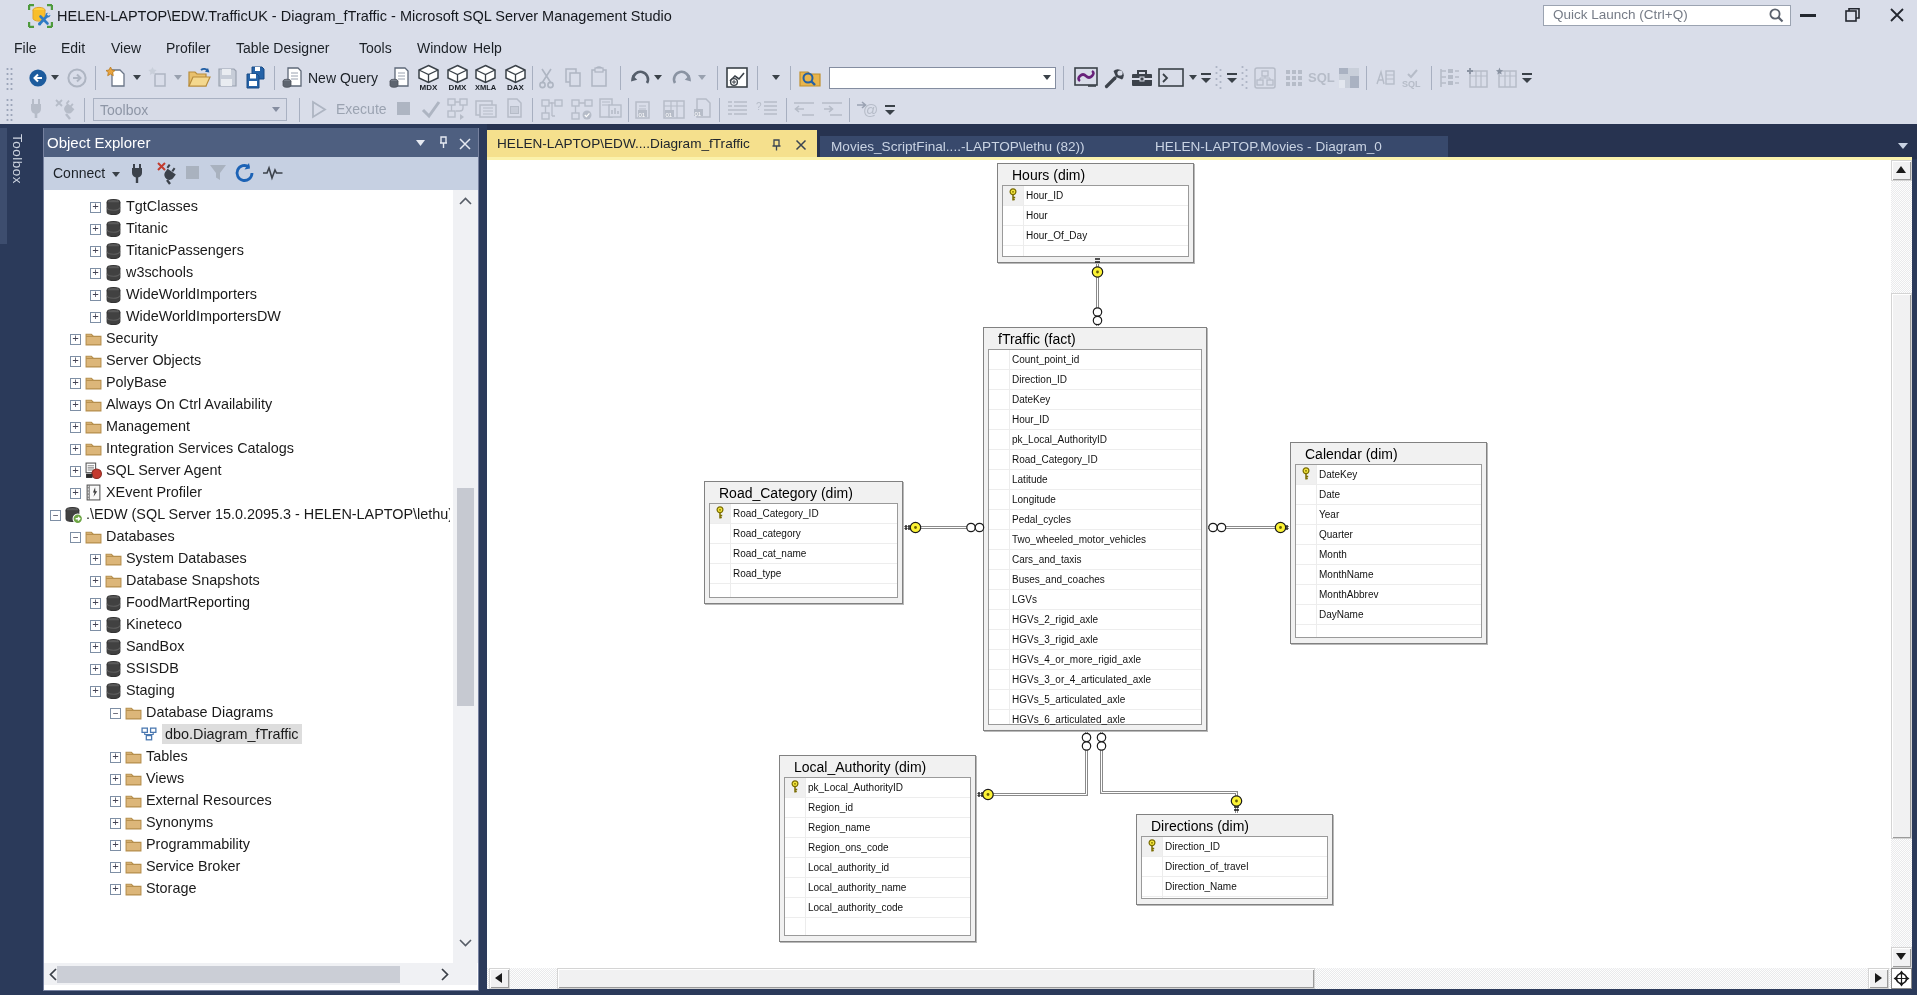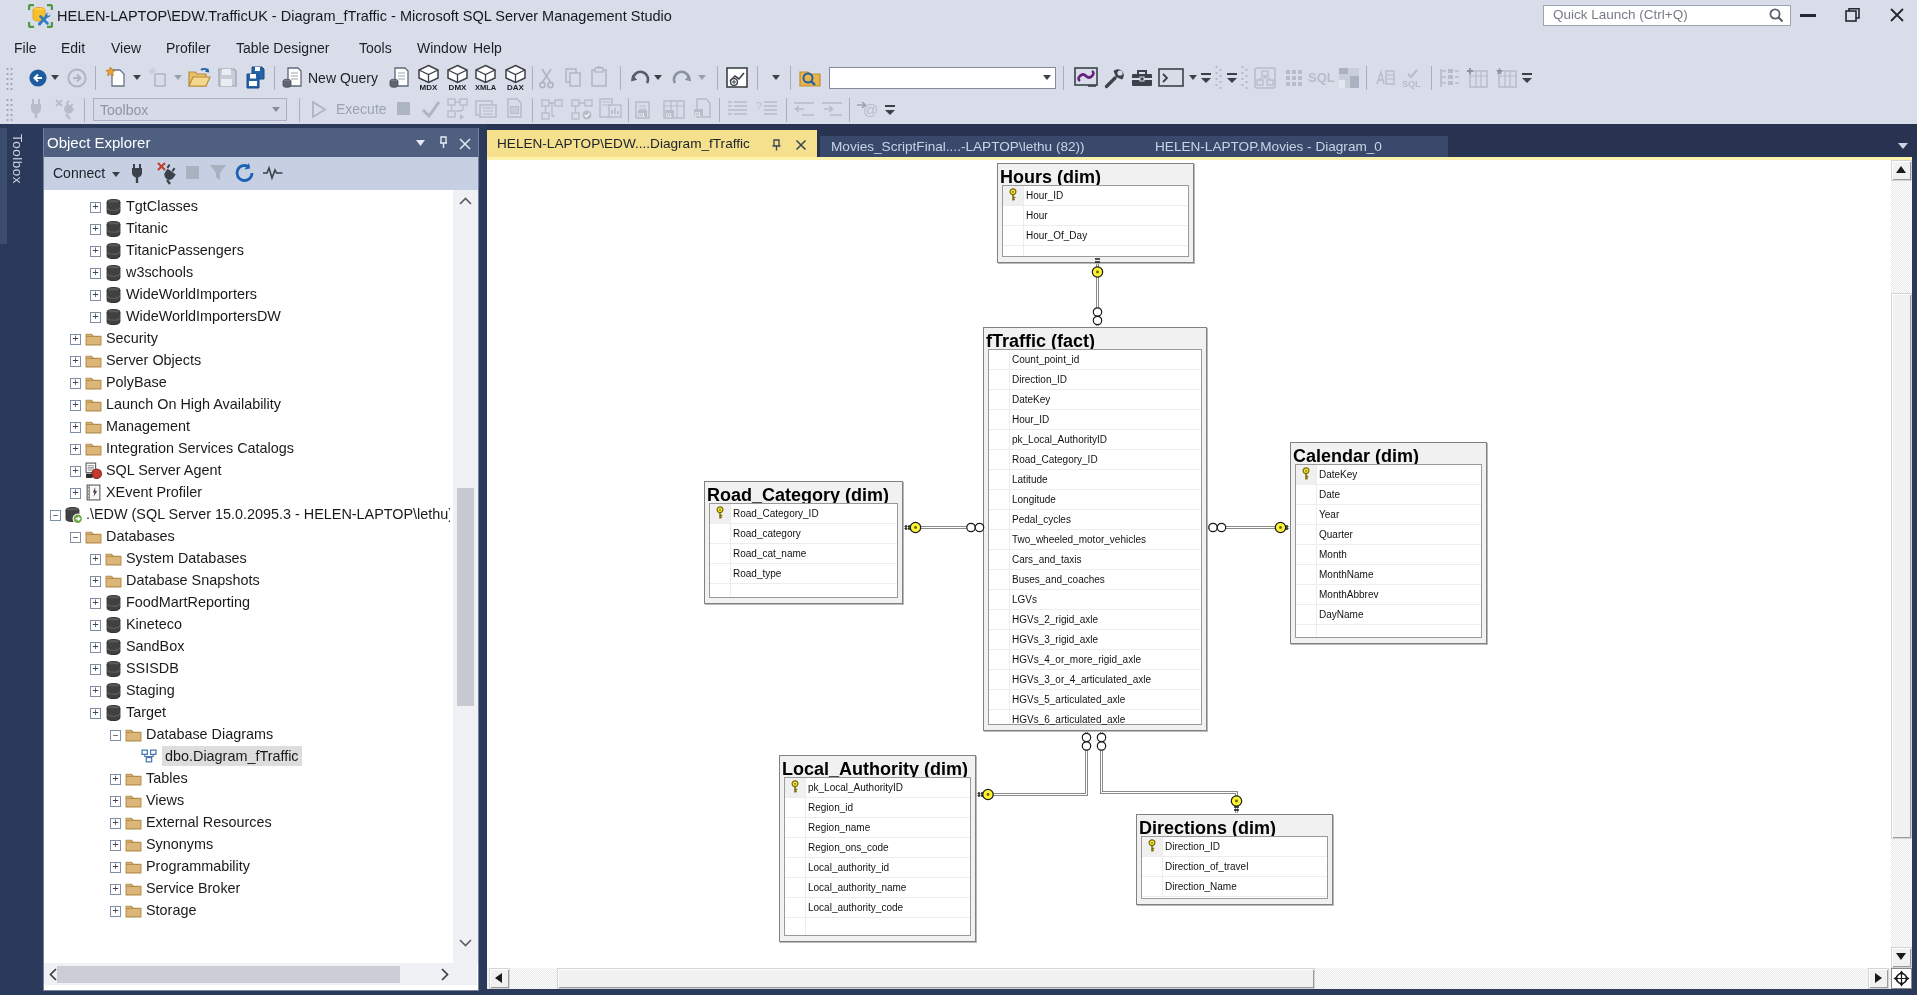--- a/index.html
+++ b/index.html
@@ -10,21 +10,21 @@
 .sep{width:1px;background:#A7AFC0}
 .tbtxt{font-size:14px;color:#1B2026}
 .gtxt{color:#9BA3B1}
 .ql{left:1543px;top:5px;width:248px;height:21px;background:#fff;border:1px solid #9BA3B1}
 .qltxt{left:1553px;top:7px;font-size:13.5px;color:#767C87}
 .tico{width:17px;height:17px;vertical-align:-4px}
 .ex{display:inline-block;width:11px;height:11px;border:1px solid #7E8FA5;background:#fff;font-size:11px;line-height:9px;text-align:center;color:#445;vertical-align:1px;font-family:"Liberation Mono",monospace}
 .trow{height:22px;line-height:22px;white-space:nowrap;font-size:14.4px;color:#1A1A1A}
 .sp{display:inline-block;height:1px;vertical-align:middle}
 .tbl{position:absolute;background:#F1F1F1;border:1px solid #818181;box-shadow:1px 1px 0 #b9b9b9}
-.tbl h3{font-size:18px;font-weight:bold;color:#000;padding:3px 0 0 2px;height:20px;font-family:"Liberation Sans",sans-serif}
+.tbl h3{font-size:14px;font-weight:normal;color:#000;padding:3px 0 0 14px;height:20px;font-family:"Liberation Sans",sans-serif}
 .tin{position:absolute;left:4px;right:4px;bottom:5px;background:#fff;border:1px solid #9a9a9a}
 .tin i{position:absolute;left:20px;top:0;bottom:0;width:1px;background:#ECECEC}
 .drow{position:relative;height:20px;border-bottom:1px solid #EDEDED;font-size:10px;color:#111;line-height:19px}
 .drow .ktd{position:absolute;left:0;top:0;width:20px;height:19px;background:#F0F0F0}
 .drow span{position:absolute;left:23px;top:0}
 .tico{display:inline-block}
 .dith{background:repeating-conic-gradient(#FDFDFD 0% 25%,#E9EAEC 0% 50%) 0 0/2px 2px}
 .btn3{background:#F1F1F2;box-shadow:inset 1px 1px 0 #fff,inset -1px -1px 0 #9B9B9B;border:1px solid #D4D4D4}
 </style></head>
 <body>
@@ -552,21 +552,21 @@
         <use href="#fold"></use>
       </svg><span class="sp" style="width:4px"></span><span>Security</span></div>
 <div class="trow"><span class="sp" style="width:24px"></span><span class="ex">+</span><span class="sp" style="width:4px"></span><svg class="tico" width="17" height="17" viewBox="0 0 16 16">
         <use href="#fold"></use>
       </svg><span class="sp" style="width:4px"></span><span>Server Objects</span></div>
 <div class="trow"><span class="sp" style="width:24px"></span><span class="ex">+</span><span class="sp" style="width:4px"></span><svg class="tico" width="17" height="17" viewBox="0 0 16 16">
         <use href="#fold"></use>
       </svg><span class="sp" style="width:4px"></span><span>PolyBase</span></div>
 <div class="trow"><span class="sp" style="width:24px"></span><span class="ex">+</span><span class="sp" style="width:4px"></span><svg class="tico" width="17" height="17" viewBox="0 0 16 16">
         <use href="#fold"></use>
-      </svg><span class="sp" style="width:4px"></span><span>Launch On High Availability</span></div>
+      </svg><span class="sp" style="width:4px"></span><span>Always On Ctrl Availability</span></div>
 <div class="trow"><span class="sp" style="width:24px"></span><span class="ex">+</span><span class="sp" style="width:4px"></span><svg class="tico" width="17" height="17" viewBox="0 0 16 16">
         <use href="#fold"></use>
       </svg><span class="sp" style="width:4px"></span><span>Management</span></div>
 <div class="trow"><span class="sp" style="width:24px"></span><span class="ex">+</span><span class="sp" style="width:4px"></span><svg class="tico" width="17" height="17" viewBox="0 0 16 16">
         <use href="#fold"></use>
       </svg><span class="sp" style="width:4px"></span><span>Integration Services Catalogs</span></div>
 <div class="trow"><span class="sp" style="width:24px"></span><span class="ex">+</span><span class="sp" style="width:4px"></span><svg class="tico" width="17" height="17" viewBox="0 0 16 16">
         <use href="#agent"></use>
       </svg><span class="sp" style="width:4px"></span><span>SQL Server Agent</span></div>
 <div class="trow"><span class="sp" style="width:24px"></span><span class="ex">+</span><span class="sp" style="width:4px"></span><svg class="tico" width="17" height="17" viewBox="0 0 16 16">
@@ -592,23 +592,20 @@
       </svg><span class="sp" style="width:4px"></span><span>Kineteco</span></div>
 <div class="trow"><span class="sp" style="width:44px"></span><span class="ex">+</span><span class="sp" style="width:4px"></span><svg class="tico" width="17" height="17" viewBox="0 0 16 16">
         <use href="#db"></use>
       </svg><span class="sp" style="width:4px"></span><span>SandBox</span></div>
 <div class="trow"><span class="sp" style="width:44px"></span><span class="ex">+</span><span class="sp" style="width:4px"></span><svg class="tico" width="17" height="17" viewBox="0 0 16 16">
         <use href="#db"></use>
       </svg><span class="sp" style="width:4px"></span><span>SSISDB</span></div>
 <div class="trow"><span class="sp" style="width:44px"></span><span class="ex">+</span><span class="sp" style="width:4px"></span><svg class="tico" width="17" height="17" viewBox="0 0 16 16">
         <use href="#db"></use>
       </svg><span class="sp" style="width:4px"></span><span>Staging</span></div>
-<div class="trow"><span class="sp" style="width:44px"></span><span class="ex">+</span><span class="sp" style="width:4px"></span><svg class="tico" width="17" height="17" viewBox="0 0 16 16">
-        <use href="#db"></use>
-      </svg><span class="sp" style="width:4px"></span><span>Target</span></div>
 <div class="trow"><span class="sp" style="width:64px"></span><span class="ex">–</span><span class="sp" style="width:4px"></span><svg class="tico" width="17" height="17" viewBox="0 0 16 16">
         <use href="#fold"></use>
       </svg><span class="sp" style="width:4px"></span><span>Database Diagrams</span></div>
 <div class="trow"><span class="sp" style="width:80px"></span><span class="ex" style="visibility:hidden">+</span><span class="sp" style="width:4px"></span><svg class="tico" width="17" height="17" viewBox="0 0 16 16">
         <use href="#diag"></use>
       </svg><span class="sp" style="width:4px"></span><span style="background:#DDDDDD;padding:2px 3px">dbo.Diagram_fTraffic</span></div>
 <div class="trow"><span class="sp" style="width:64px"></span><span class="ex">+</span><span class="sp" style="width:4px"></span><svg class="tico" width="17" height="17" viewBox="0 0 16 16">
         <use href="#fold"></use>
       </svg><span class="sp" style="width:4px"></span><span>Tables</span></div>
 <div class="trow"><span class="sp" style="width:64px"></span><span class="ex">+</span><span class="sp" style="width:4px"></span><svg class="tico" width="17" height="17" viewBox="0 0 16 16">

